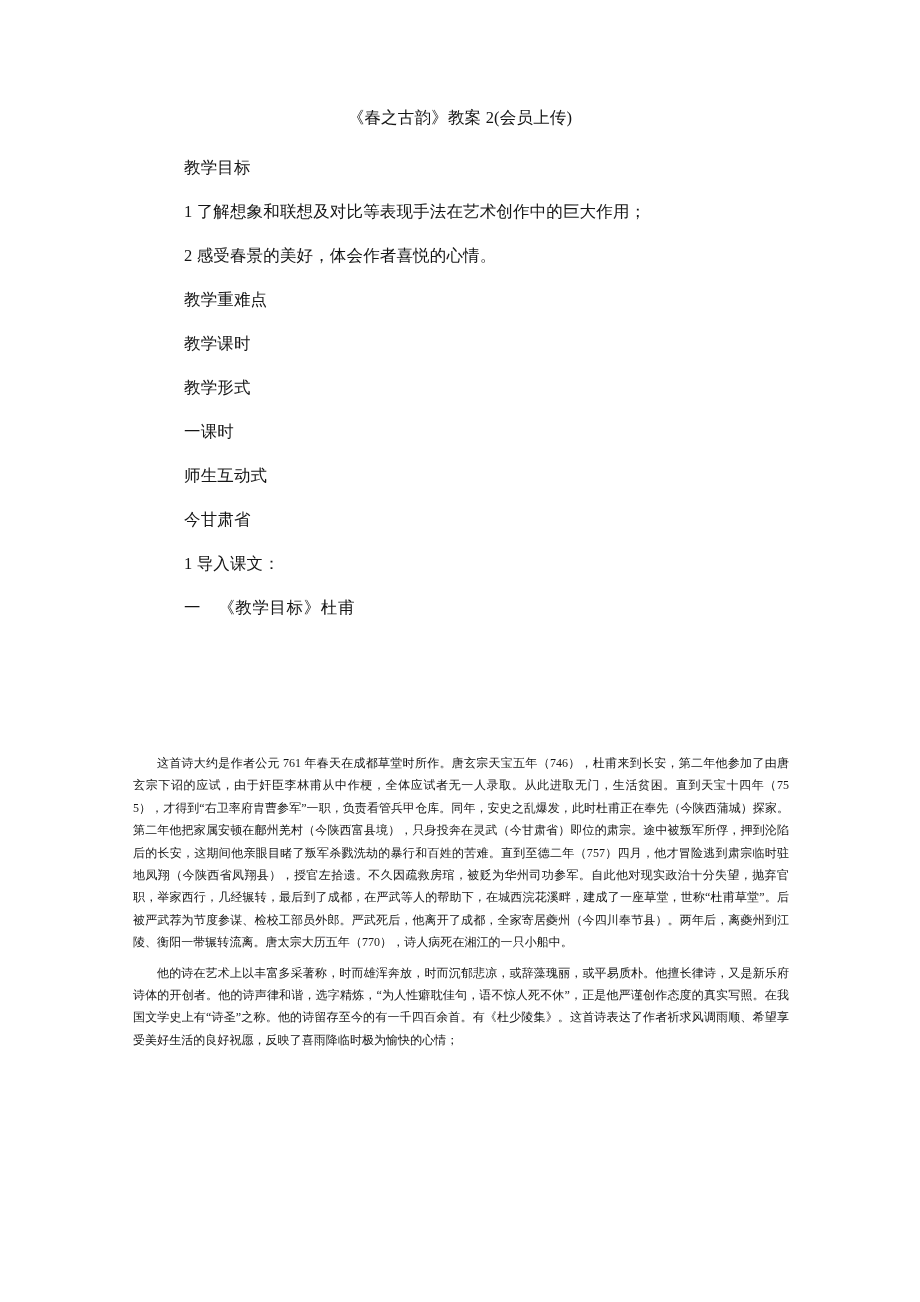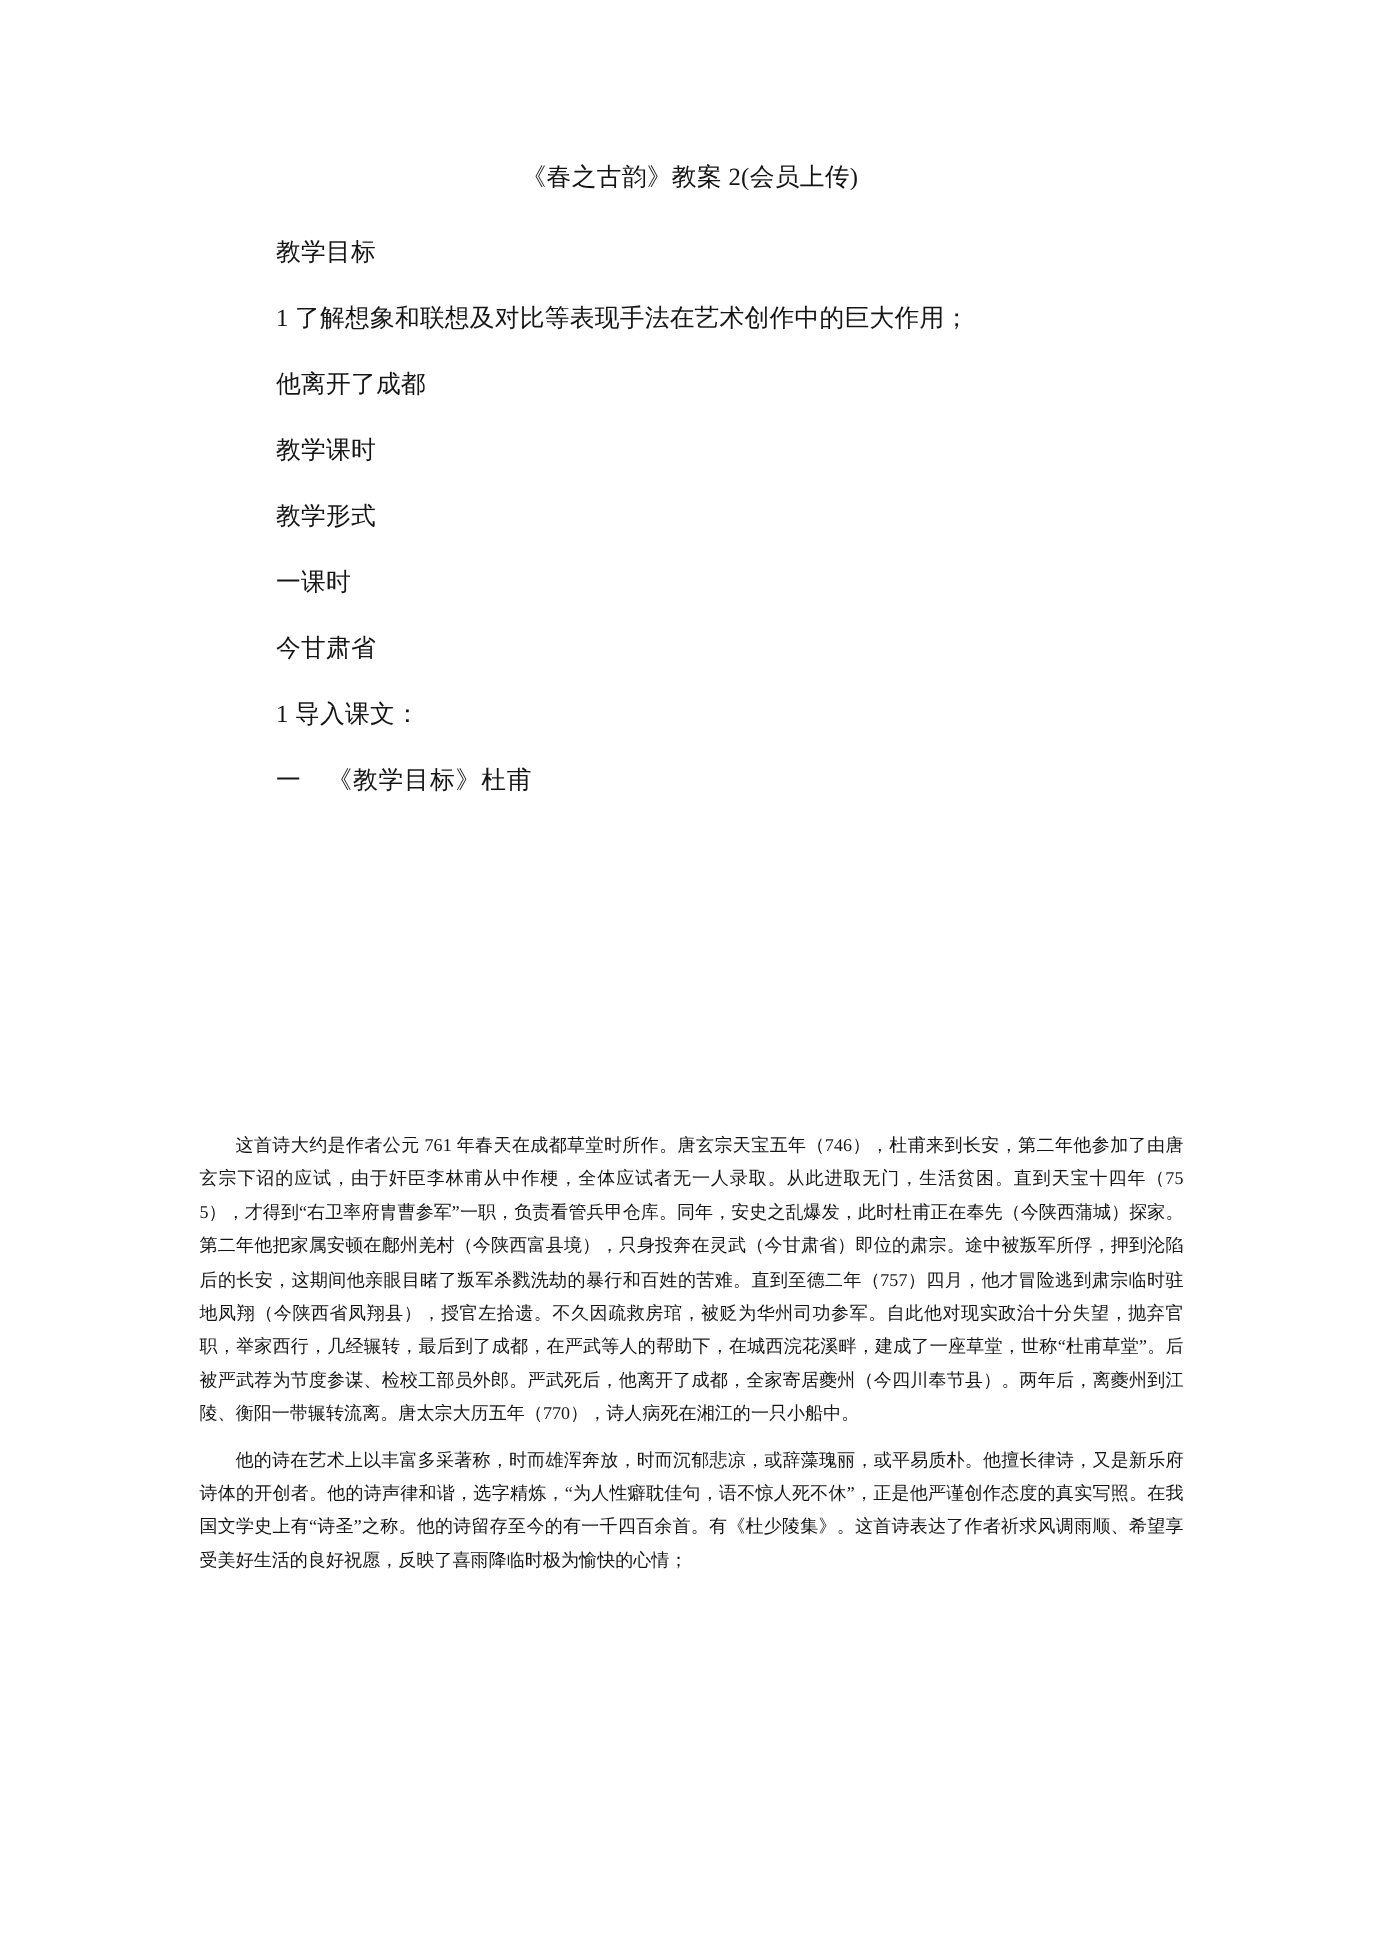--- a/index.html
+++ b/index.html
@@ -86,24 +86,26 @@
 </head>
 <body>
 
 <div class="page">
 
   <div class="doc-title">《春之古韵》教案 2(会员上传)</div>
 
   <div class="outline">
     <p class="outline-line">教学目标</p>
     <p class="outline-line">1 了解想象和联想及对比等表现手法在艺术创作中的巨大作用；</p>
-    <p class="outline-line">他离开了成都</p>
+    <p class="outline-line">2 感受春景的美好，体会作者喜悦的心情。</p>
+    <p class="outline-line">教学重难点</p>
     <p class="outline-line">教学课时</p>
     <p class="outline-line">教学形式</p>
     <p class="outline-line">一课时</p>
+    <p class="outline-line">师生互动式</p>
     <p class="outline-line">今甘肃省</p>
     <p class="outline-line">1 导入课文：</p>
     <p class="outline-line poem-line">一　《教学目标》杜甫</p>
   </div>
 
   <div class="body-block">
     <p class="body-para">这首诗大约是作者公元 761 年春天在成都草堂时所作。唐玄宗天宝五年（746），杜甫来到长安，第二年他参加了由唐玄宗下诏的应试，由于奸臣李林甫从中作梗，全体应试者无一人录取。从此进取无门，生活贫困。直到天宝十四年（755），才得到“右卫率府胄曹参军”一职，负责看管兵甲仓库。同年，安史之乱爆发，此时杜甫正在奉先（今陕西蒲城）探家。第二年他把家属安顿在鄜州羌村（今陕西富县境），只身投奔在灵武（今甘肃省）即位的肃宗。途中被叛军所俘，押到沦陷后的长安，这期间他亲眼目睹了叛军杀戮洗劫的暴行和百姓的苦难。直到至德二年（757）四月，他才冒险逃到肃宗临时驻地凤翔（今陕西省凤翔县），授官左拾遗。不久因疏救房琯，被贬为华州司功参军。自此他对现实政治十分失望，抛弃官职，举家西行，几经辗转，最后到了成都，在严武等人的帮助下，在城西浣花溪畔，建成了一座草堂，世称“杜甫草堂”。后被严武荐为节度参谋、检校工部员外郎。严武死后，他离开了成都，全家寄居夔州（今四川奉节县）。两年后，离夔州到江陵、衡阳一带辗转流离。唐太宗大历五年（770），诗人病死在湘江的一只小船中。</p>
     <p class="body-para">他的诗在艺术上以丰富多采著称，时而雄浑奔放，时而沉郁悲凉，或辞藻瑰丽，或平易质朴。他擅长律诗，又是新乐府诗体的开创者。他的诗声律和谐，选字精炼，“为人性癖耽佳句，语不惊人死不休”，正是他严谨创作态度的真实写照。在我国文学史上有“诗圣”之称。他的诗留存至今的有一千四百余首。有《杜少陵集》。这首诗表达了作者祈求风调雨顺、希望享受美好生活的良好祝愿，反映了喜雨降临时极为愉快的心情；</p>
   </div>
 

